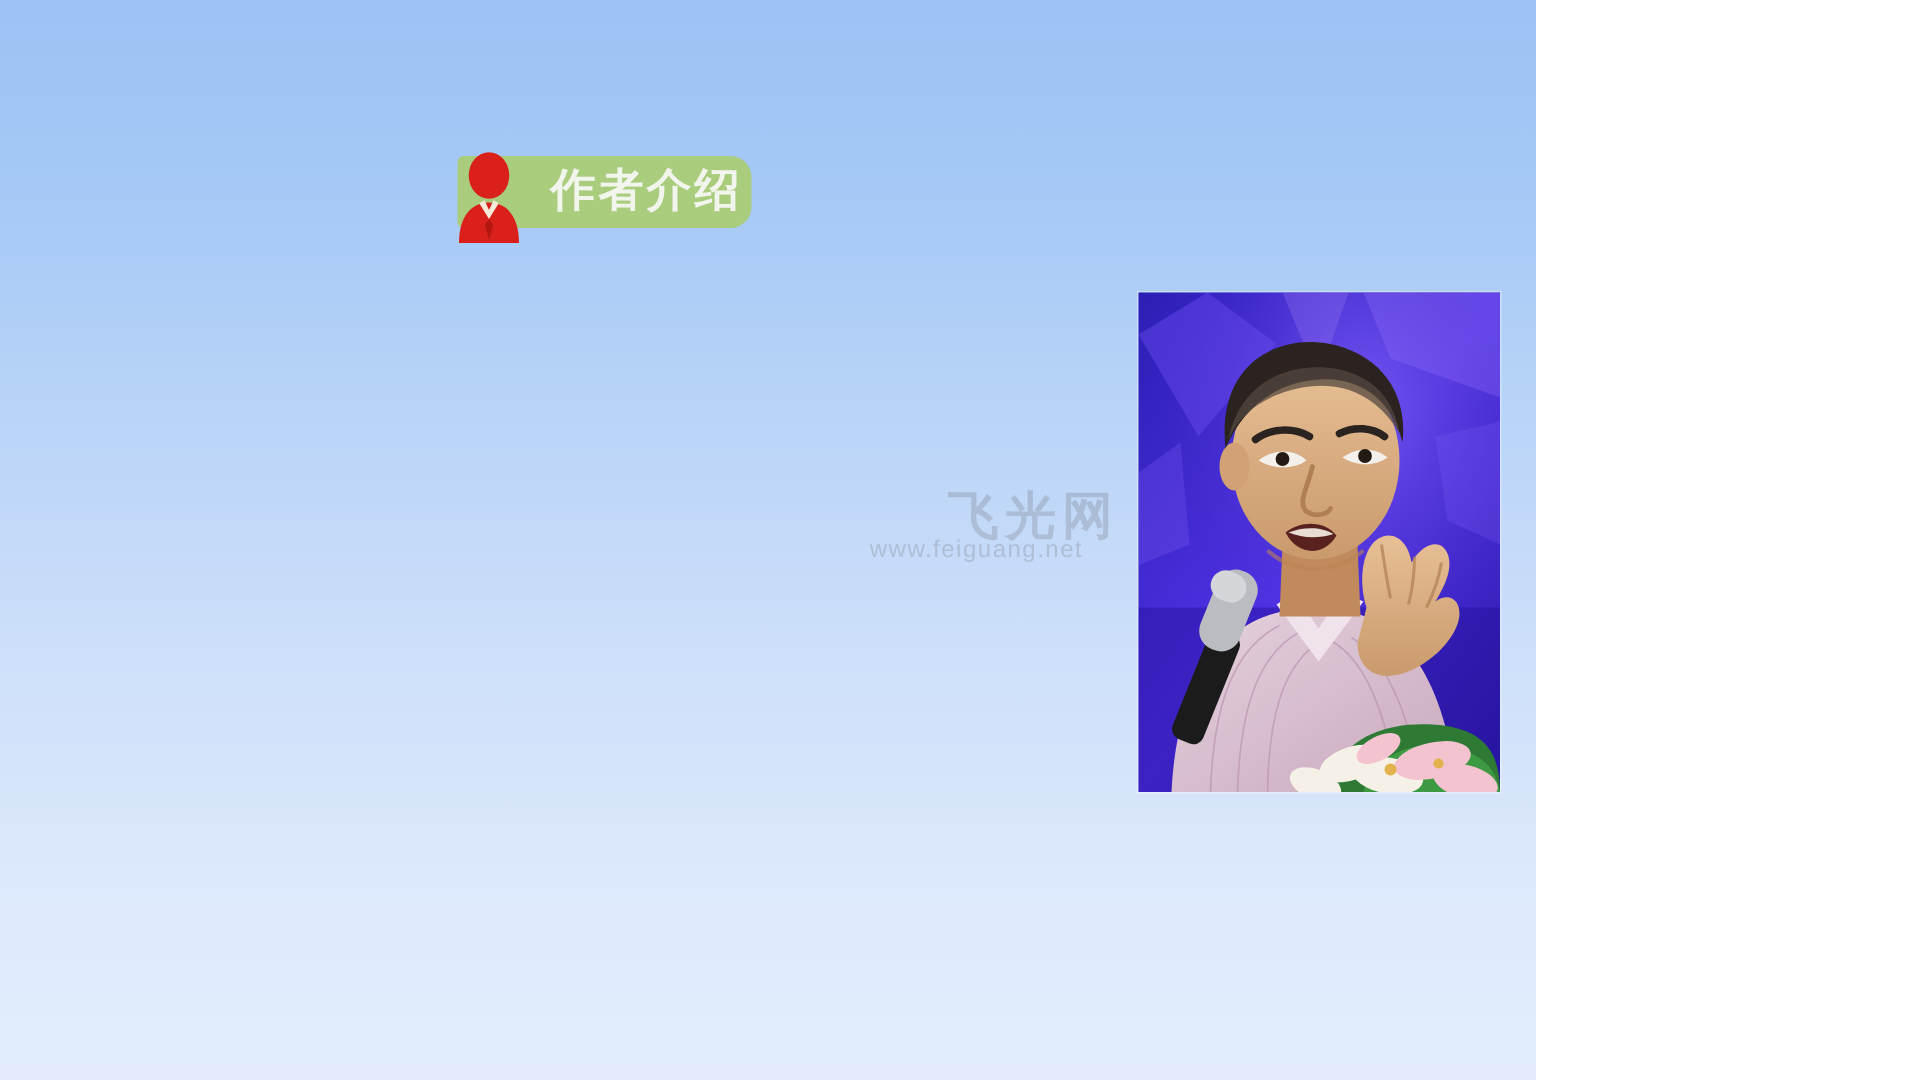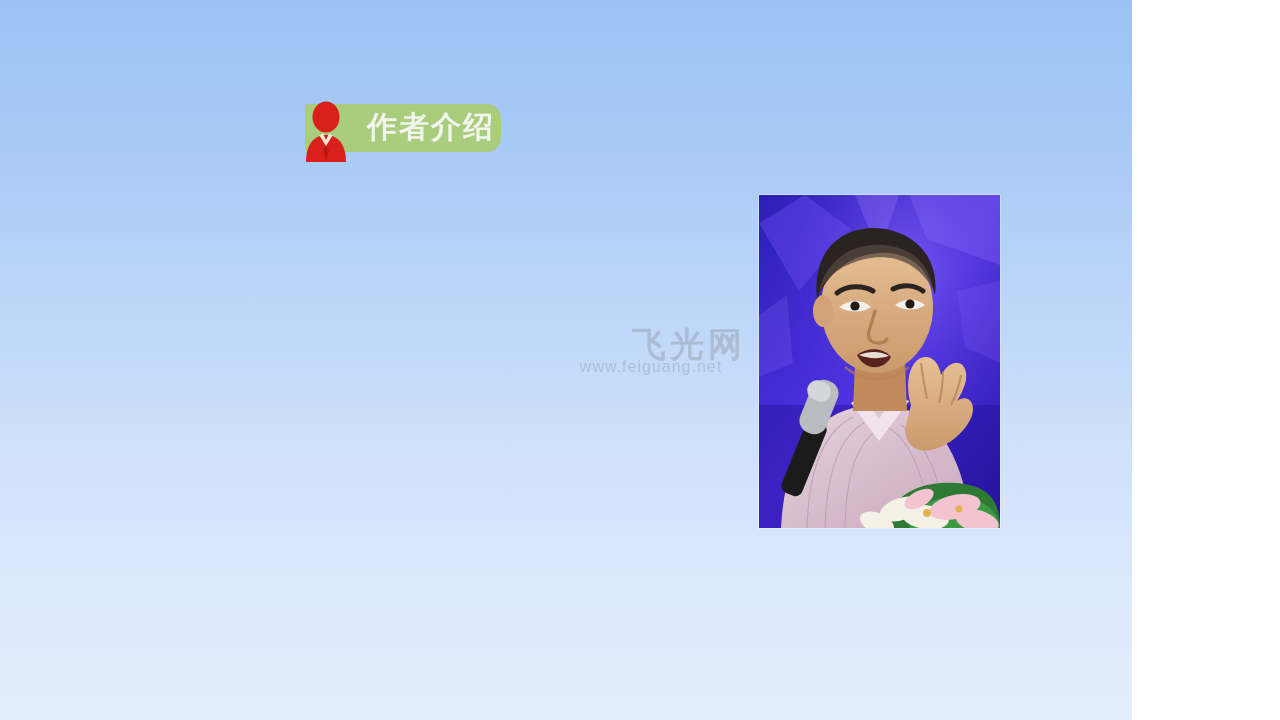--- a/index.html
+++ b/index.html
@@ -8,21 +8,21 @@
   }
   body {
     width: 1280px;
     height: 720px;
     overflow: hidden;
     font-family: "Liberation Serif", "DejaVu Serif", serif;
   }
 
   #slide {
     position: relative;
-    width: 1132px;
+    width: 1024px;
     height: 720px;
     background: linear-gradient(180deg,
         #9cc2f4 0%,
         #a6c9f6 18%,
         #bcd6f8 42%,
         #cfe0fa 62%,
         #dde9fc 82%,
         #e3edfd 100%);
     overflow: hidden;
   }

